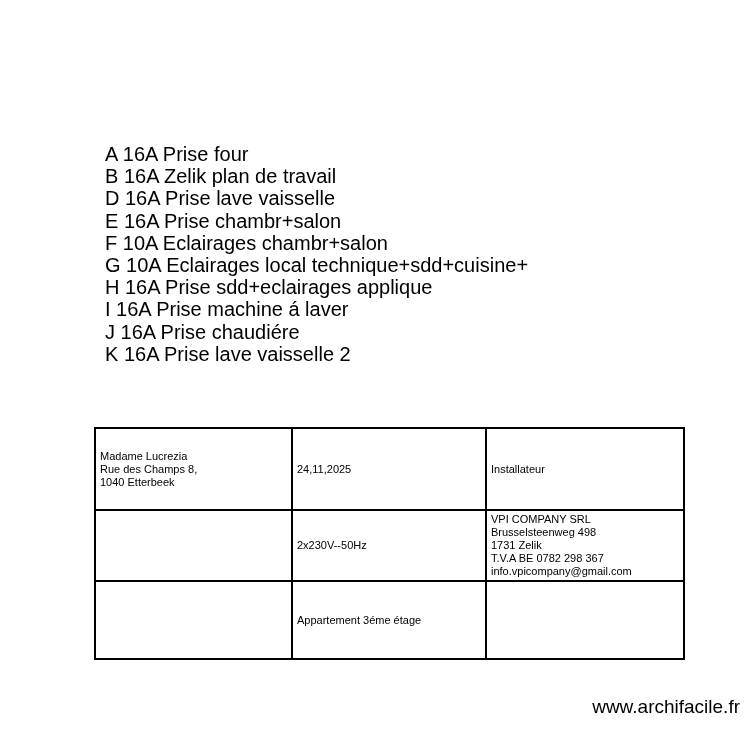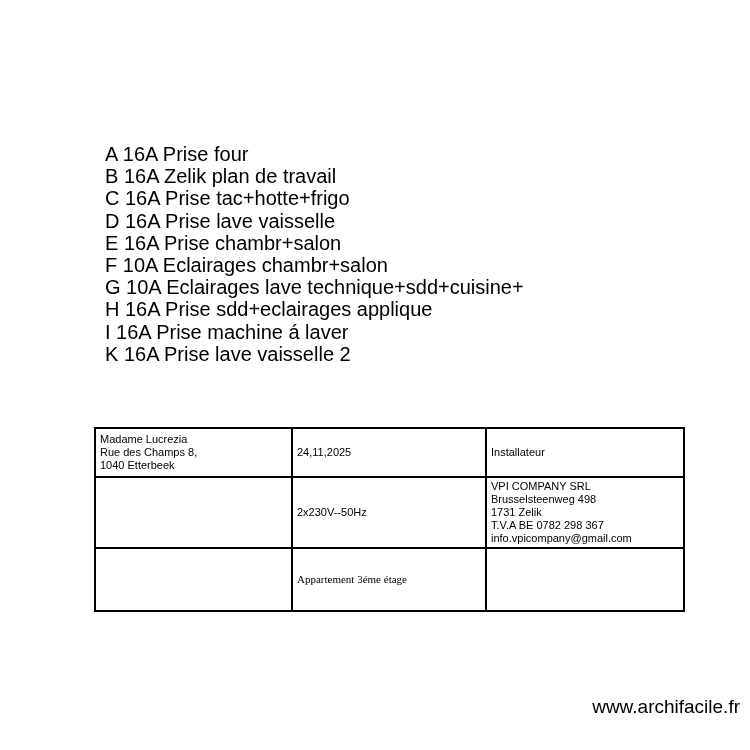--- a/index.html
+++ b/index.html
@@ -41,48 +41,48 @@
     line-height: 13px;
     padding: 2px 3px 2px 4px;
     vertical-align: middle;
     white-space: pre-line;
     overflow: hidden;
     color: #000000;
   }
   .col-1 { width: 188px; }
   .col-2 { width: 185px; }
   .col-3 { width: 189px; margin-top: 24px; }
-  .row-1 { height: 49px; }
+  .row-1 { height: 82px; }
   .row-2 { height: 66px; }
-  .row-3 { height: 63px; font-family: Liberation Serif, serif; }
+  .row-3 { height: 78px; }
   .tight { line-height: 12.2px; }
   .footer-site {
     position: absolute;
     right: 10px;
     top: 696px;
     font-size: 19px;
     color: #000000;
     white-space: nowrap;
   }
 </style>
 </head>
 <body>
 
 <div class="page">
 
   <div class="legend">
     <div class="legend-item">A 16A Prise four</div>
     <div class="legend-item">B 16A Zelik plan de travail</div>
-    <div class="legend-item">C 16A Prise tac+hotte+frigo</div>
     <div class="legend-item">D 16A Prise lave vaisselle</div>
     <div class="legend-item">E 16A Prise chambr+salon</div>
     <div class="legend-item">F 10A Eclairages chambr+salon</div>
-    <div class="legend-item">G 10A Eclairages lave technique+sdd+cuisine+</div>
+    <div class="legend-item">G 10A Eclairages local technique+sdd+cuisine+</div>
     <div class="legend-item">H 16A Prise sdd+eclairages applique</div>
     <div class="legend-item">I 16A Prise machine á laver</div>
+    <div class="legend-item">J 16A Prise chaudiére</div>
     <div class="legend-item">K 16A Prise lave vaisselle 2</div>
   </div>
 
   <table class="info-table">
     <tbody>
         <tr class="row-1">
       <td class="col-1">Madame Lucrezia
 Rue des Champs 8,
 1040 Etterbeek</td>
       <td class="col-2">24,11,2025</td>

